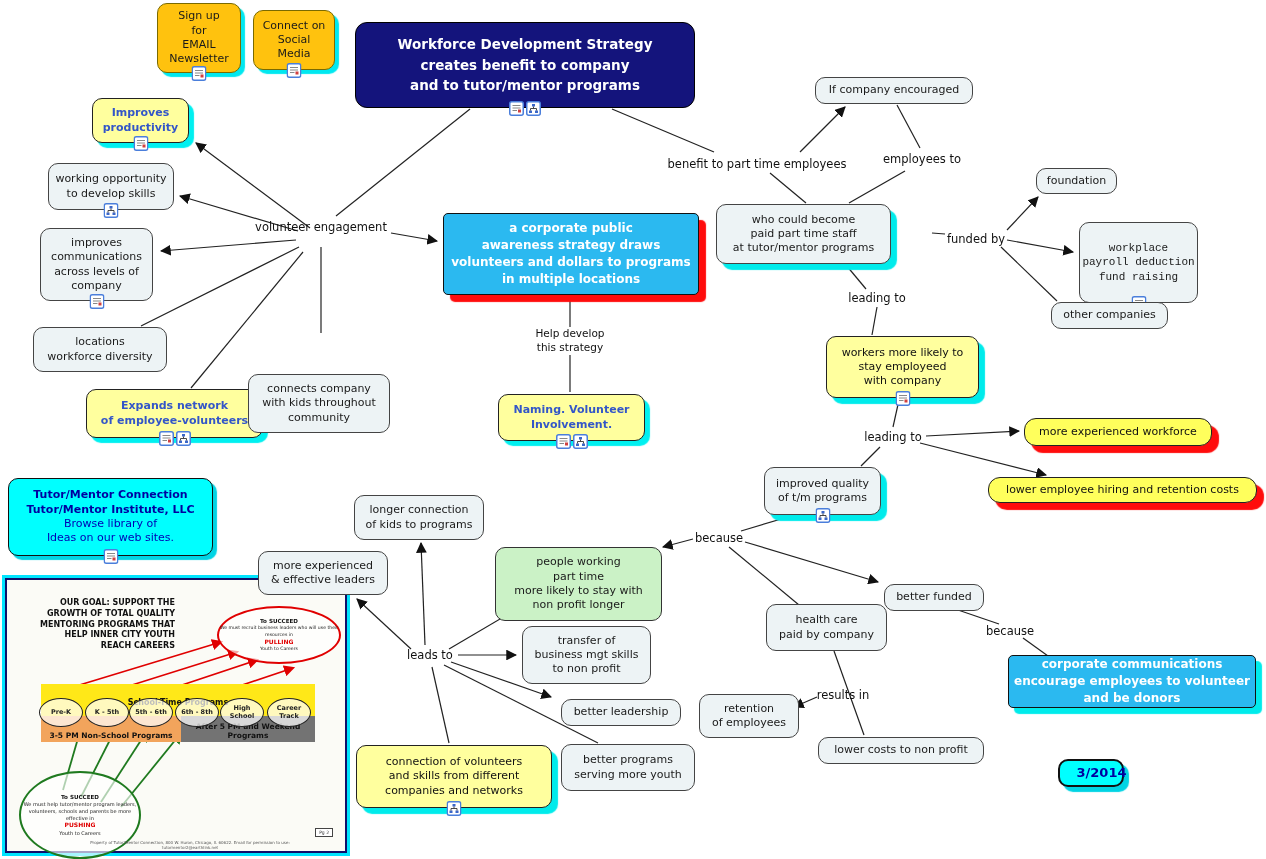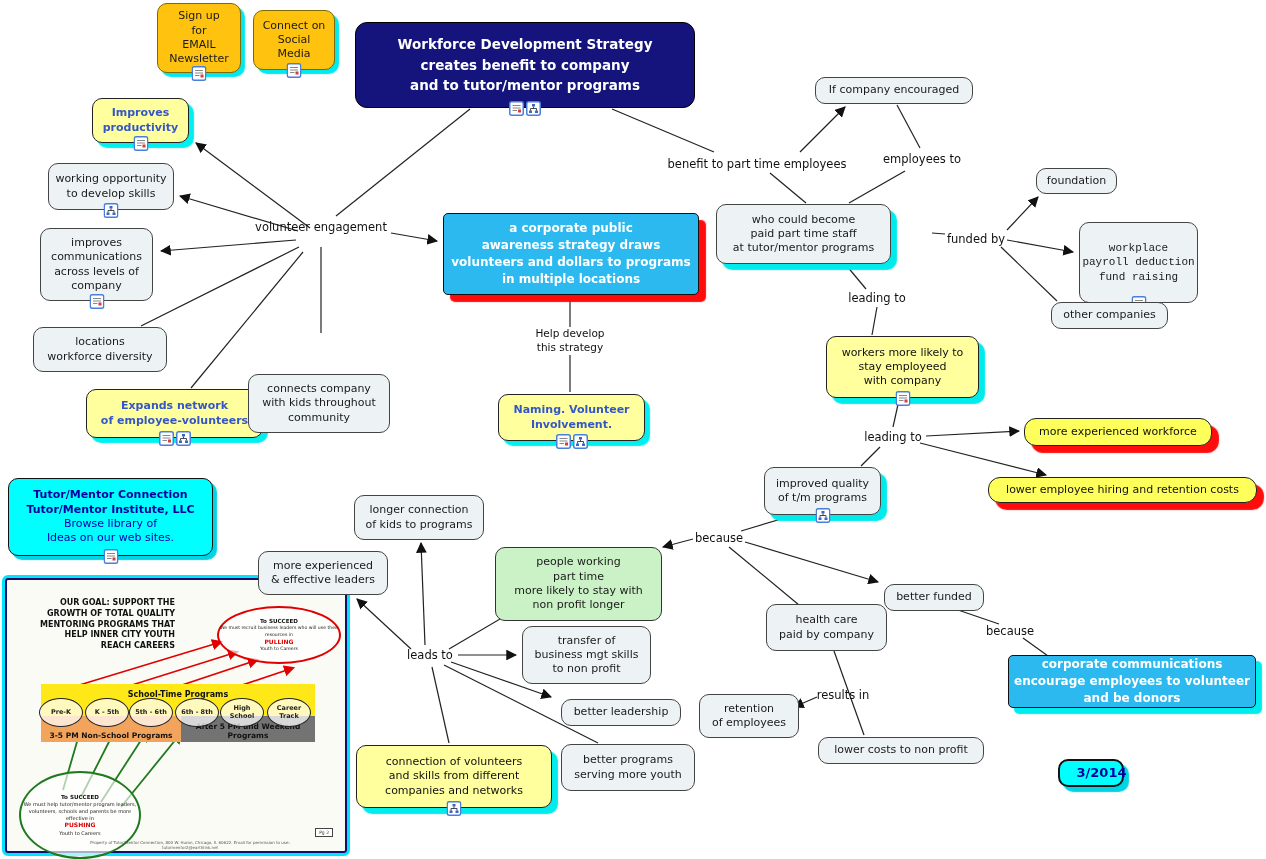--- a/index.html
+++ b/index.html
@@ -22,31 +22,31 @@
   .aqua{background:#00ffff;border:1px solid #111;color:#0000b4;box-shadow:4px 4px 1px #00d4e4;}
   .aqua .b{font-weight:bold;white-space:pre-line;color:#0000a0;}
   .green{background:#cbf2c6;border:1px solid #333;}
   .date{background:#00ffff;border:2px solid #111;color:#0000a0;font-weight:bold;font-size:13px;box-shadow:5px 5px 1px #00d4e4;padding-left:21px;}
   .label{background:none;border:none;font-size:11.5px;color:#111;transform:translate(-50%,-50%);white-space:pre-line;}
   .small-label{font-size:10.5px;}
   .icons{position:absolute;bottom:-9px;left:50%;transform:translateX(-50%);display:flex;gap:2px;}
   .icons span{display:block;width:15px;height:15px;}
   
   #goal-image{position:absolute;left:2px;top:575px;width:348px;height:281px;z-index:1;box-sizing:border-box;
-     background:#fbfbf6;border:3px solid #00e5ff;outline:2px solid #10106a;outline-offset:-5px;border-radius:6px;}
+     background:#fbfbf6;border:3px solid #00e5ff;outline:2px solid #10106a;outline-offset:-5px;border-radius:0;}
   #goal-image *{box-sizing:border-box;}
   .gi-title{position:absolute;left:30px;top:20px;width:140px;font-size:8px;font-weight:bold;text-align:right;line-height:1.35;color:#111;}
   .gi-ellipse{position:absolute;border-radius:50%;display:flex;flex-direction:column;align-items:center;justify-content:center;
      text-align:center;font-size:4.6px;line-height:1.35;color:#222;background:rgba(255,255,255,0.65);}
   .gi-ellipse .hd{font-weight:bold;font-size:5.6px;color:#111;}
   .gi-ellipse .hl{font-weight:bold;font-size:6px;color:#e00000;}
   #pull-ellipse{left:212px;top:28px;width:124px;height:58px;border:2px solid #e00000;}
   #push-ellipse{left:14px;top:193px;width:122px;height:88px;border:2.5px solid #1f7a1f;font-size:5px;}
   .band{position:absolute;font-weight:bold;color:#111;text-align:center;}
-  #band-school{left:36px;top:106px;width:274px;height:32px;background:#ffe818;font-size:8px;padding-top:6px;}
+  #band-school{left:36px;top:106px;width:274px;height:32px;background:#ffe818;font-size:8px;padding-top:14px;}
   #band-nonschool{left:36px;top:138px;width:140px;height:26px;background:#f2a45c;font-size:7.5px;display:flex;align-items:flex-end;justify-content:center;padding-bottom:2px;}
   #band-after5{left:176px;top:138px;width:134px;height:26px;background:#737373;font-size:7.5px;display:flex;align-items:flex-end;justify-content:center;padding-bottom:2px;}
   .prog{position:absolute;top:120px;width:44px;height:29px;border:1.5px solid #222;border-radius:50%;
         display:flex;align-items:center;justify-content:center;text-align:center;font-size:6.5px;font-weight:bold;
         background:rgba(255,255,255,0.72);white-space:pre-line;line-height:1.1;color:#222;}
   .gi-fine{position:absolute;left:70px;top:262px;width:230px;font-size:4px;color:#555;text-align:center;}
   .gi-pg{position:absolute;right:14px;top:250px;border:1px solid #444;font-size:4.5px;padding:1px 3px;color:#333;background:#fff;}
   .gi-arrows{position:absolute;left:0;top:0;pointer-events:none;}
 </style>
 </head>

